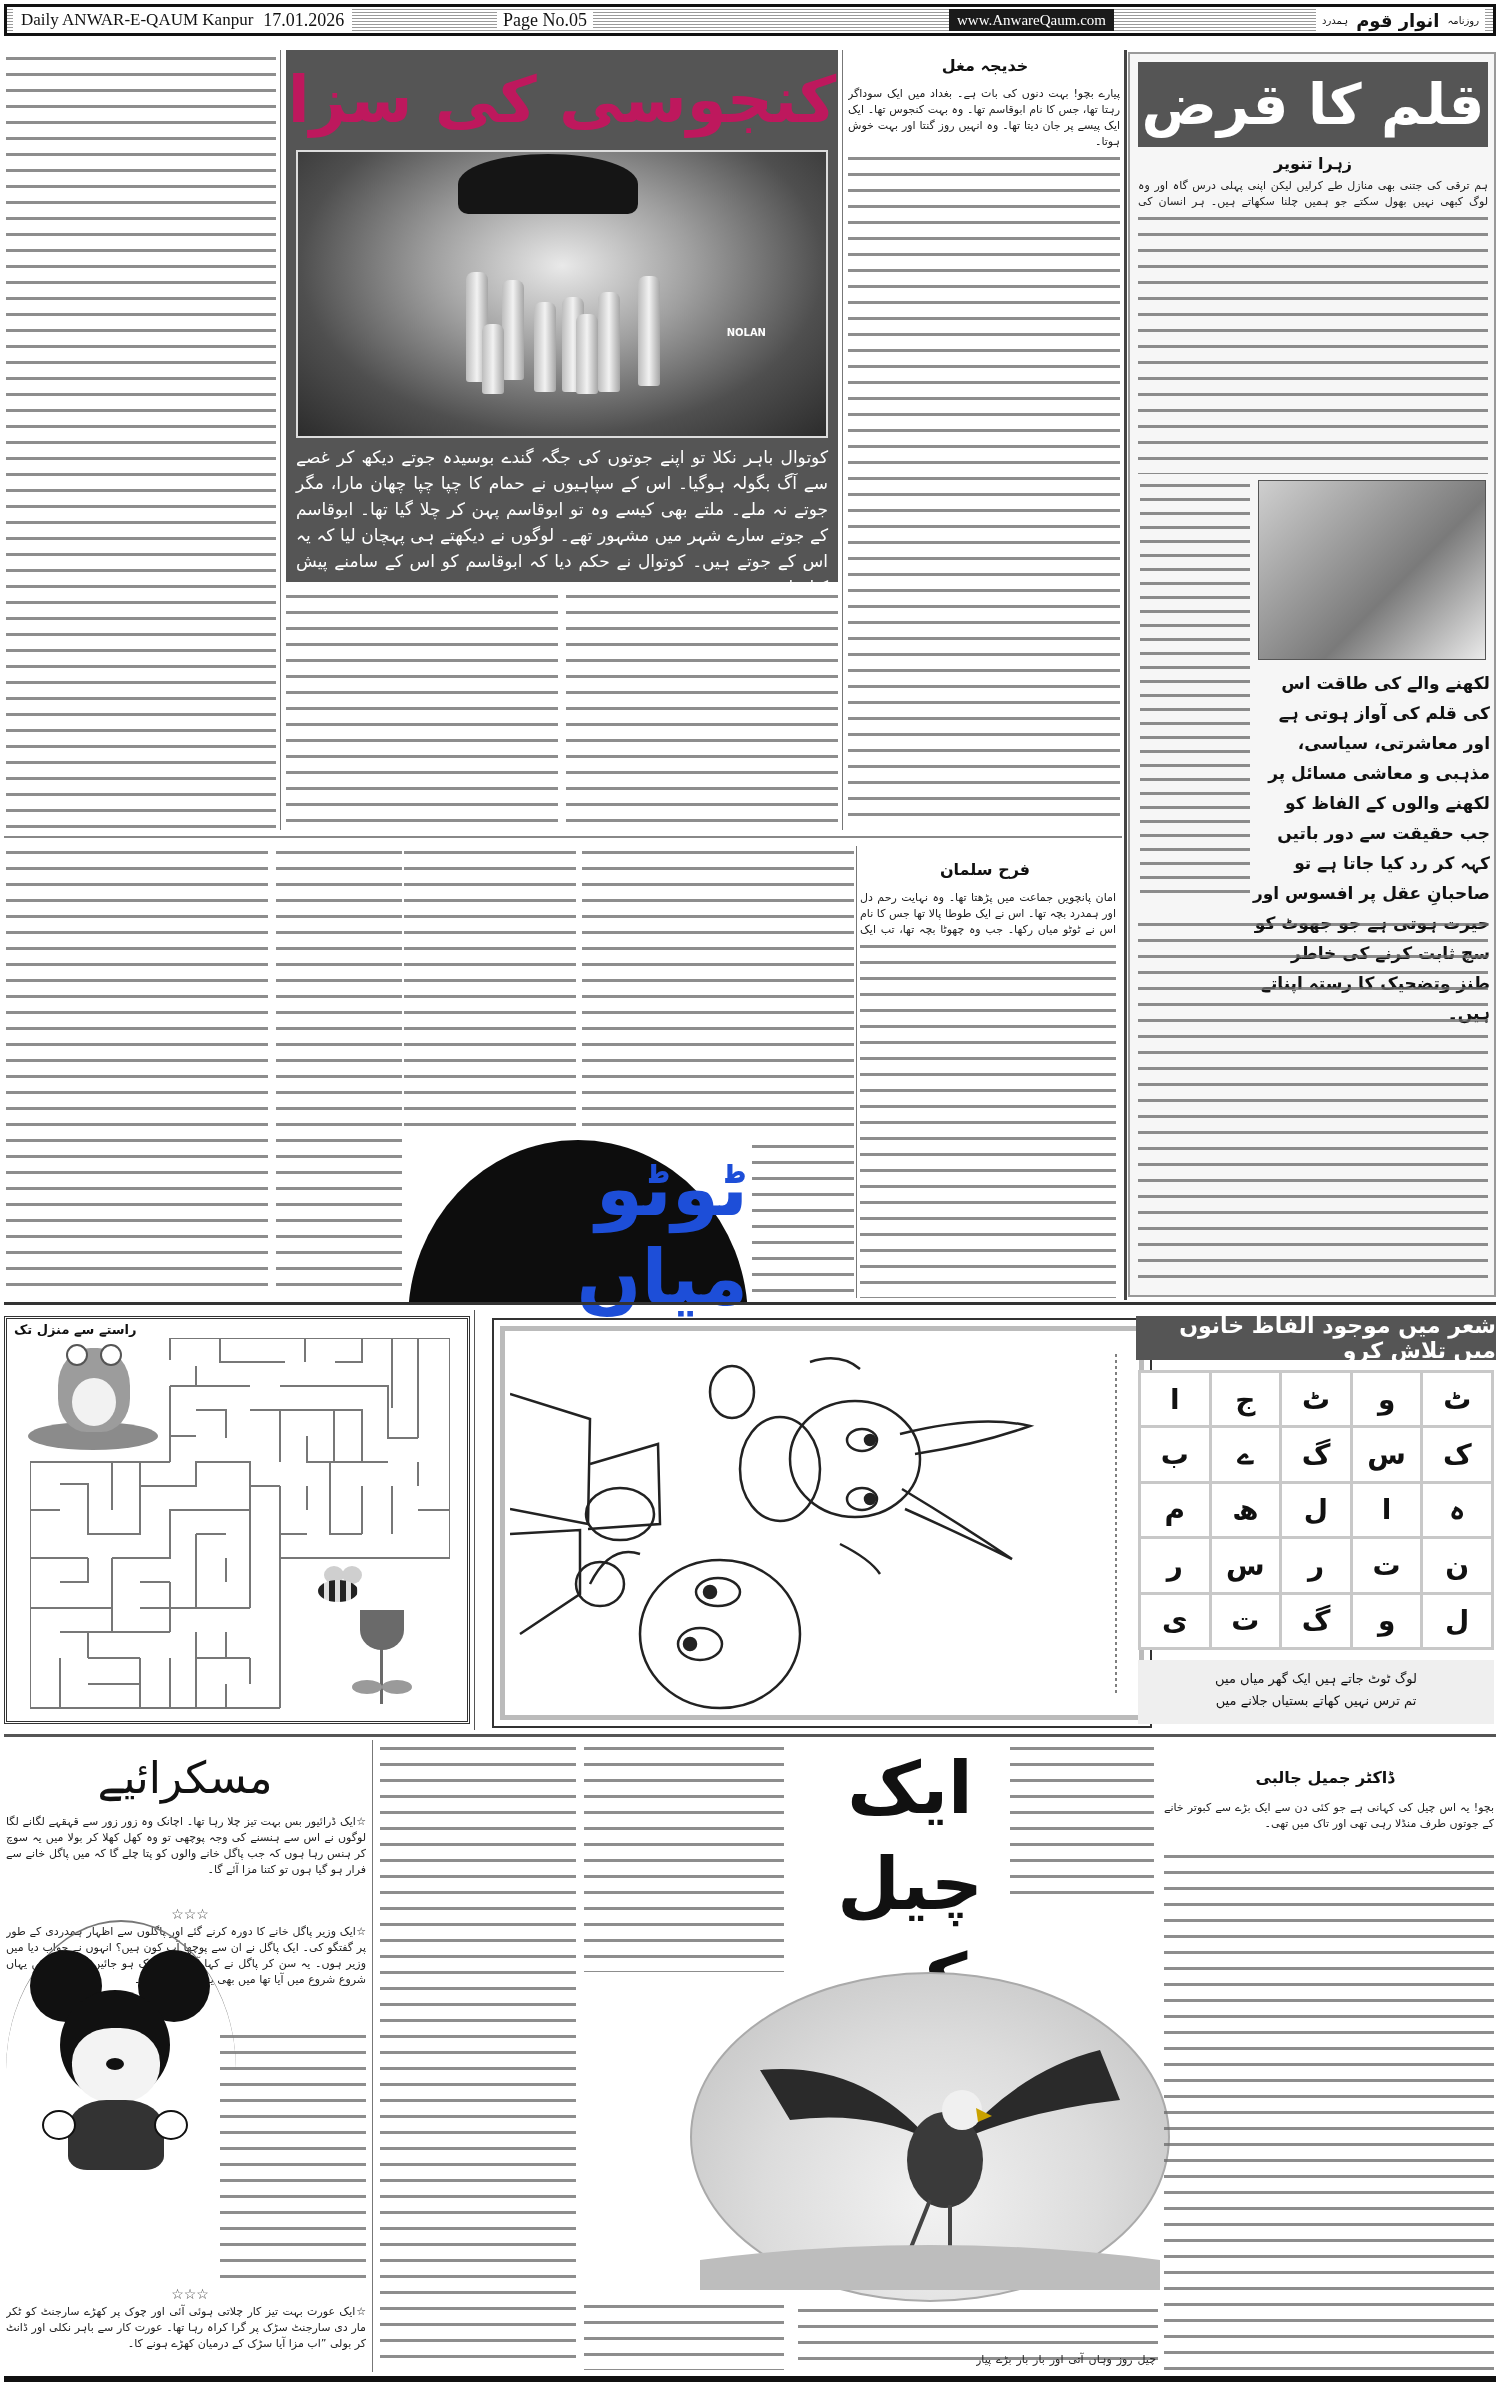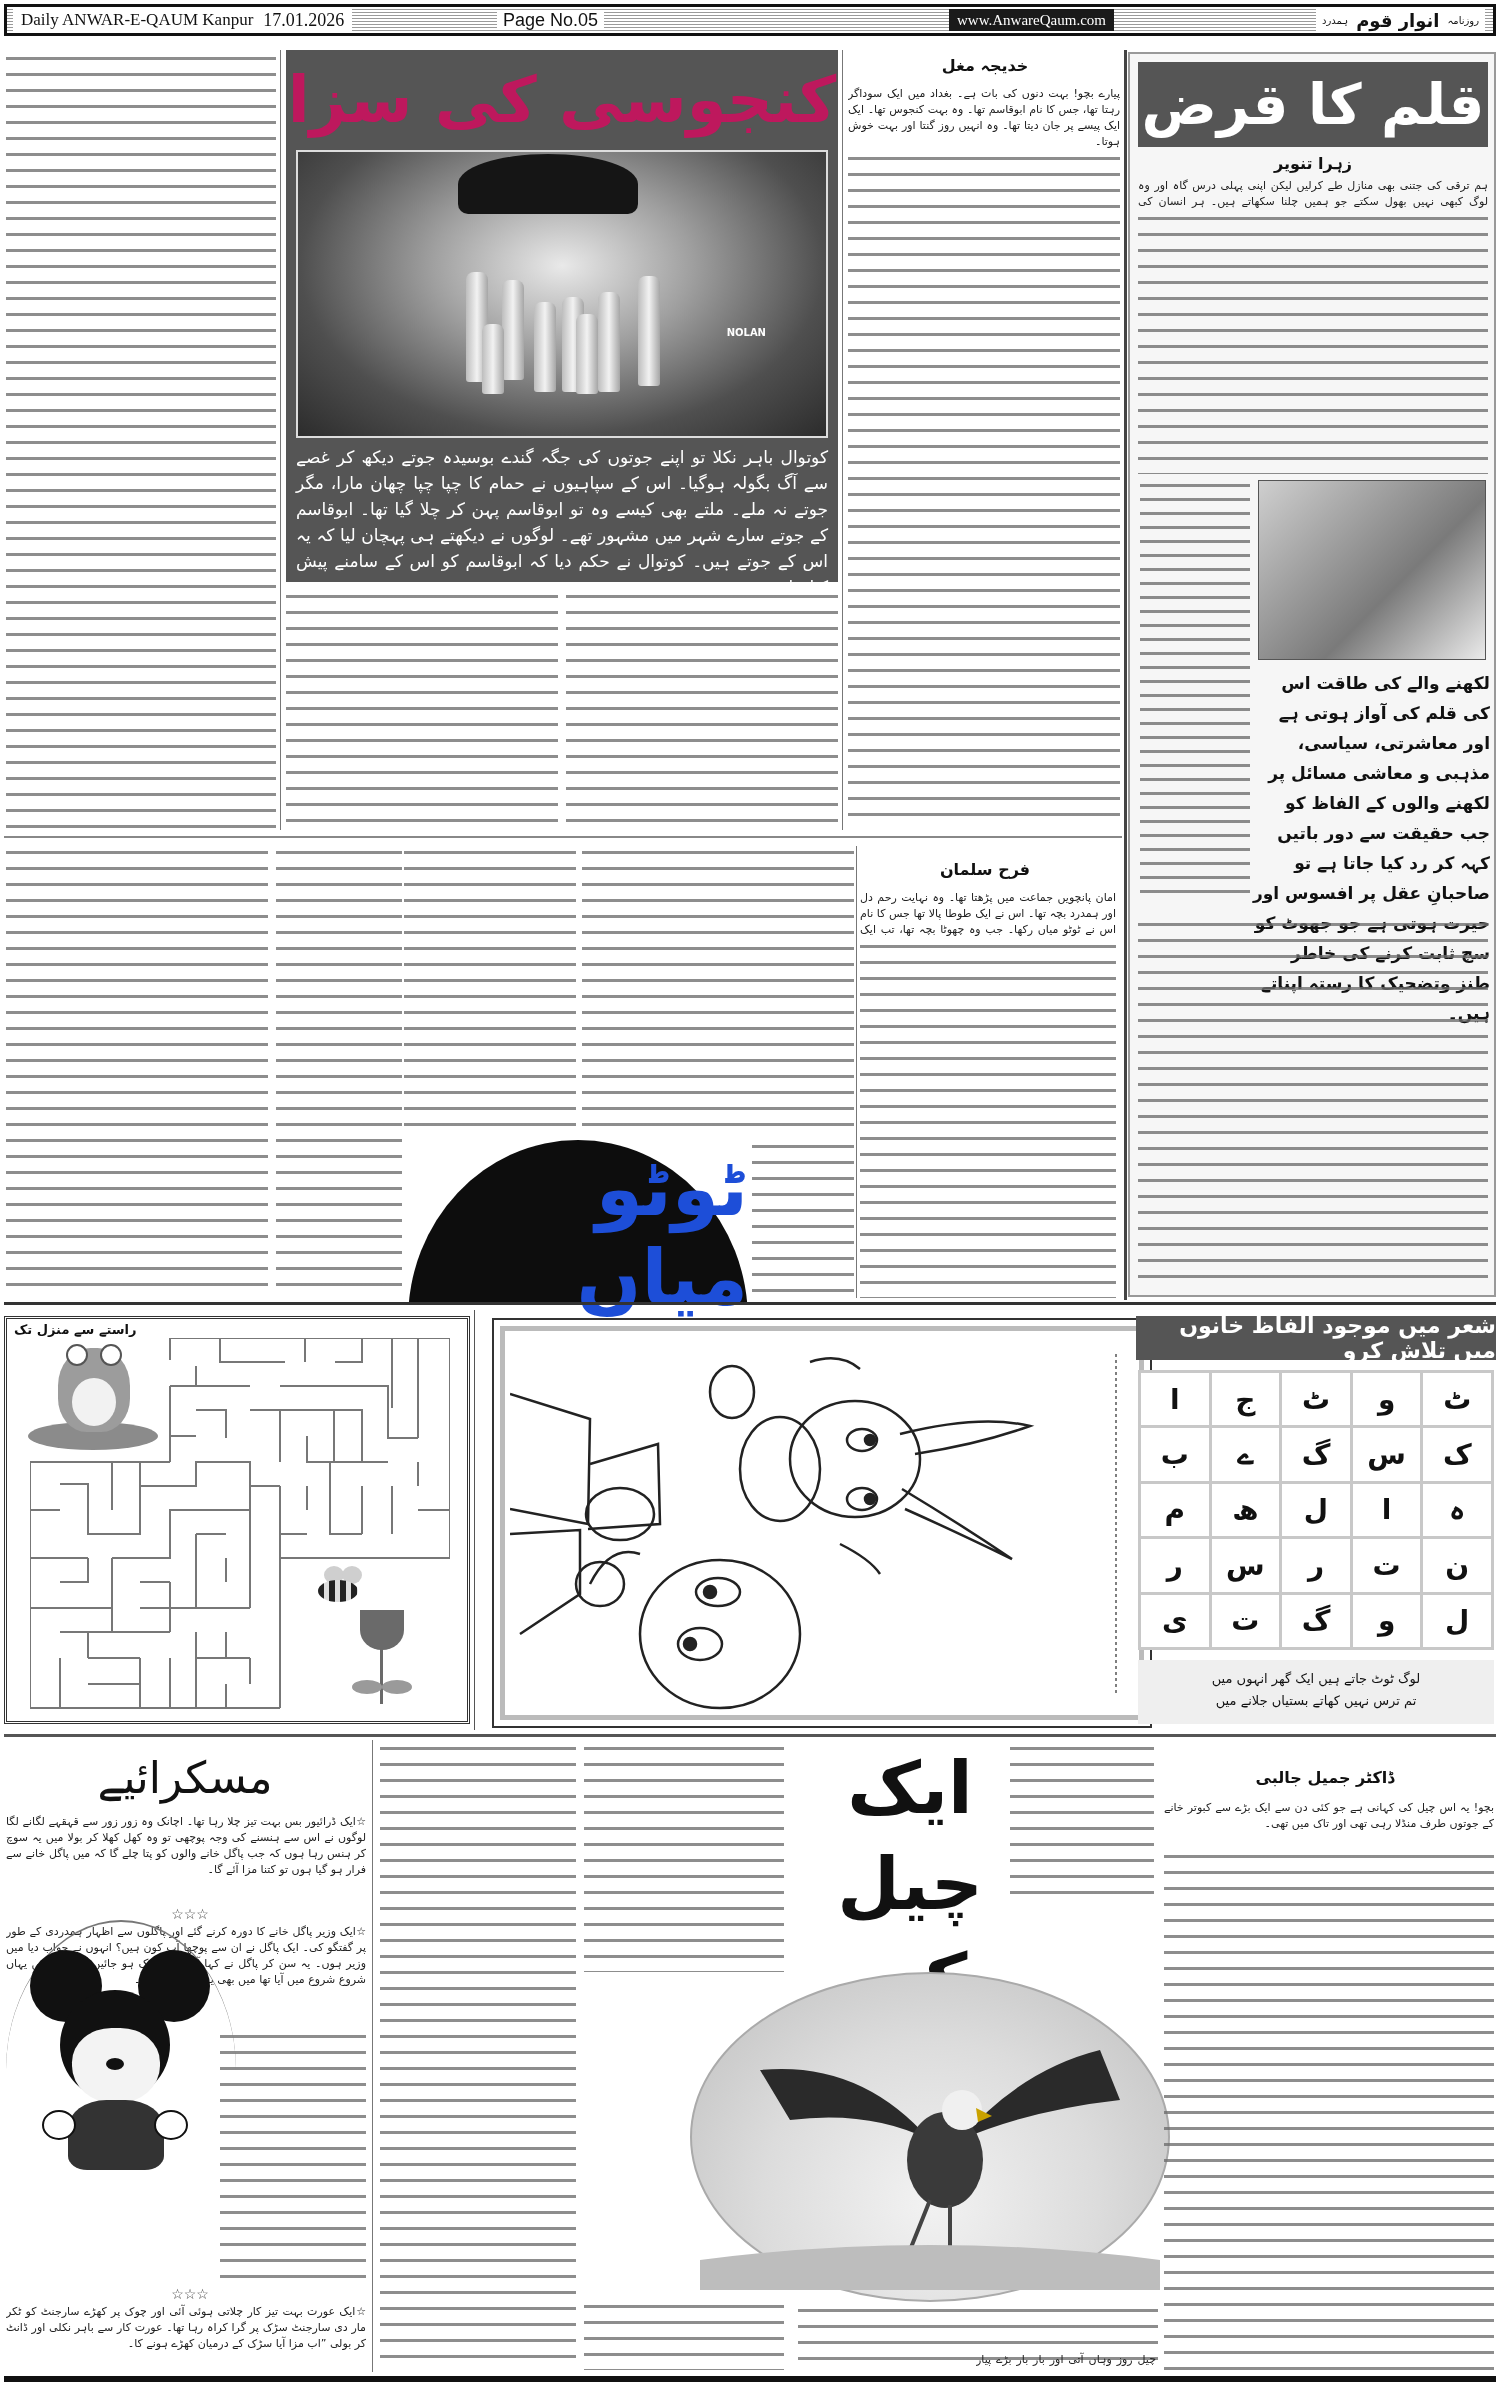--- a/index.html
+++ b/index.html
@@ -8,21 +8,21 @@
 
   
   .masthead {
     position: absolute; left: 4px; top: 4px; width: 1492px; height: 32px;
     border: 3px solid #111;
     background: repeating-linear-gradient(to bottom, #fff 0 2px, #9a9a9a 2px 3px);
     display: flex; align-items: center;
   }
   .mh-left { background:#fff; padding: 0 8px; margin-left: 6px; font-family: "Liberation Serif", serif; font-size: 17px; display:flex; gap: 10px; align-items:center; height: 24px; }
   .mh-date { font-size: 18px; }
-  .mh-page { position:absolute; left: 490px; background:#fff; padding: 0 6px; font-family:Liberation Sans, sans-serif; font-size: 18px; height: 20px; display:flex; align-items:center; }
+  .mh-page { position:absolute; left: 490px; background:#fff; padding: 0 6px; font-family:Liberation Serif, serif; font-size: 18px; height: 20px; display:flex; align-items:center; }
   .mh-url { position:absolute; left: 942px; background:#1a1a1a; color:#fff; padding: 0 8px; font-family:"Liberation Serif", serif; font-size: 15px; height: 22px; display:flex; align-items:center; }
   .mh-name { position:absolute; right: 8px; background:#fff; padding:0 6px; height: 24px; display:flex; align-items:center; gap: 8px; direction: rtl; }
   .mh-name .daily { font-size: 10px; }
   .mh-name .brand { font-size: 18px; font-weight: bold; }
   .mh-name .city { font-size: 10px; }
 
   
   .col { position: absolute; overflow: hidden; direction: rtl; }
   .lines {
     width: 100%; height: 100%;
@@ -285,21 +285,21 @@
   <div class="ws-cell">ر</div>
   <div class="ws-cell">س</div>
   <div class="ws-cell">ر</div>
   <div class="ws-cell">ل</div>
   <div class="ws-cell">و</div>
   <div class="ws-cell">گ</div>
   <div class="ws-cell">ت</div>
   <div class="ws-cell">ی</div>
 </div>
 <div class="ws-verse">
-  <div>لوگ ٹوٹ جاتے ہیں ایک گھر انہوں میں</div>
+  <div>لوگ ٹوٹ جاتے ہیں ایک گھر میاں میں</div>
   <div>تم ترس نہیں کھاتے بستیاں جلانے میں</div>
 </div>
 
 <div class="hrule" style="left:4px; top:1734px; width:1492px; background:#555;"></div>
 
 <div class="mk-title">مسکرائیے</div>
 <div class="col urdu-text" style="left:6px; top:1814px; width:360px; height:92px;">☆ایک ڈرائیور بس بہت تیز چلا رہا تھا۔ اچانک وہ زور زور سے قہقہے لگانے لگا لوگوں نے اس سے ہنسنے کی وجہ پوچھی تو وہ کھل کھلا کر بولا میں یہ سوچ کر ہنس رہا ہوں کہ جب پاگل خانے والوں کو پتا چلے گا کہ میں پاگل خانے سے فرار ہو گیا ہوں تو کتنا مزا آئے گا۔</div>
 <div style="position:absolute; left:150px; top:1906px; width:80px; text-align:center; font-size:14px; color:#444;">☆☆☆</div>
 <div class="col urdu-text" style="left:6px; top:1924px; width:360px; height:100px;">☆ایک وزیر پاگل خانے کا دورہ کرنے گئے اور پاگلوں سے اظہار ہمدردی کے طور پر گفتگو کی۔ ایک پاگل نے ان سے پوچھا آپ کون ہیں؟ انہوں نے جواب دیا میں وزیر ہوں۔ یہ سن کر پاگل نے کہا آپ بھی ٹھیک ہو جائیں گے جب میں یہاں شروع شروع میں آیا تھا میں بھی یہی کہا کرتا تھا۔</div>
 <div class="col" style="left:220px; top:2030px; width:146px; height:250px;">

